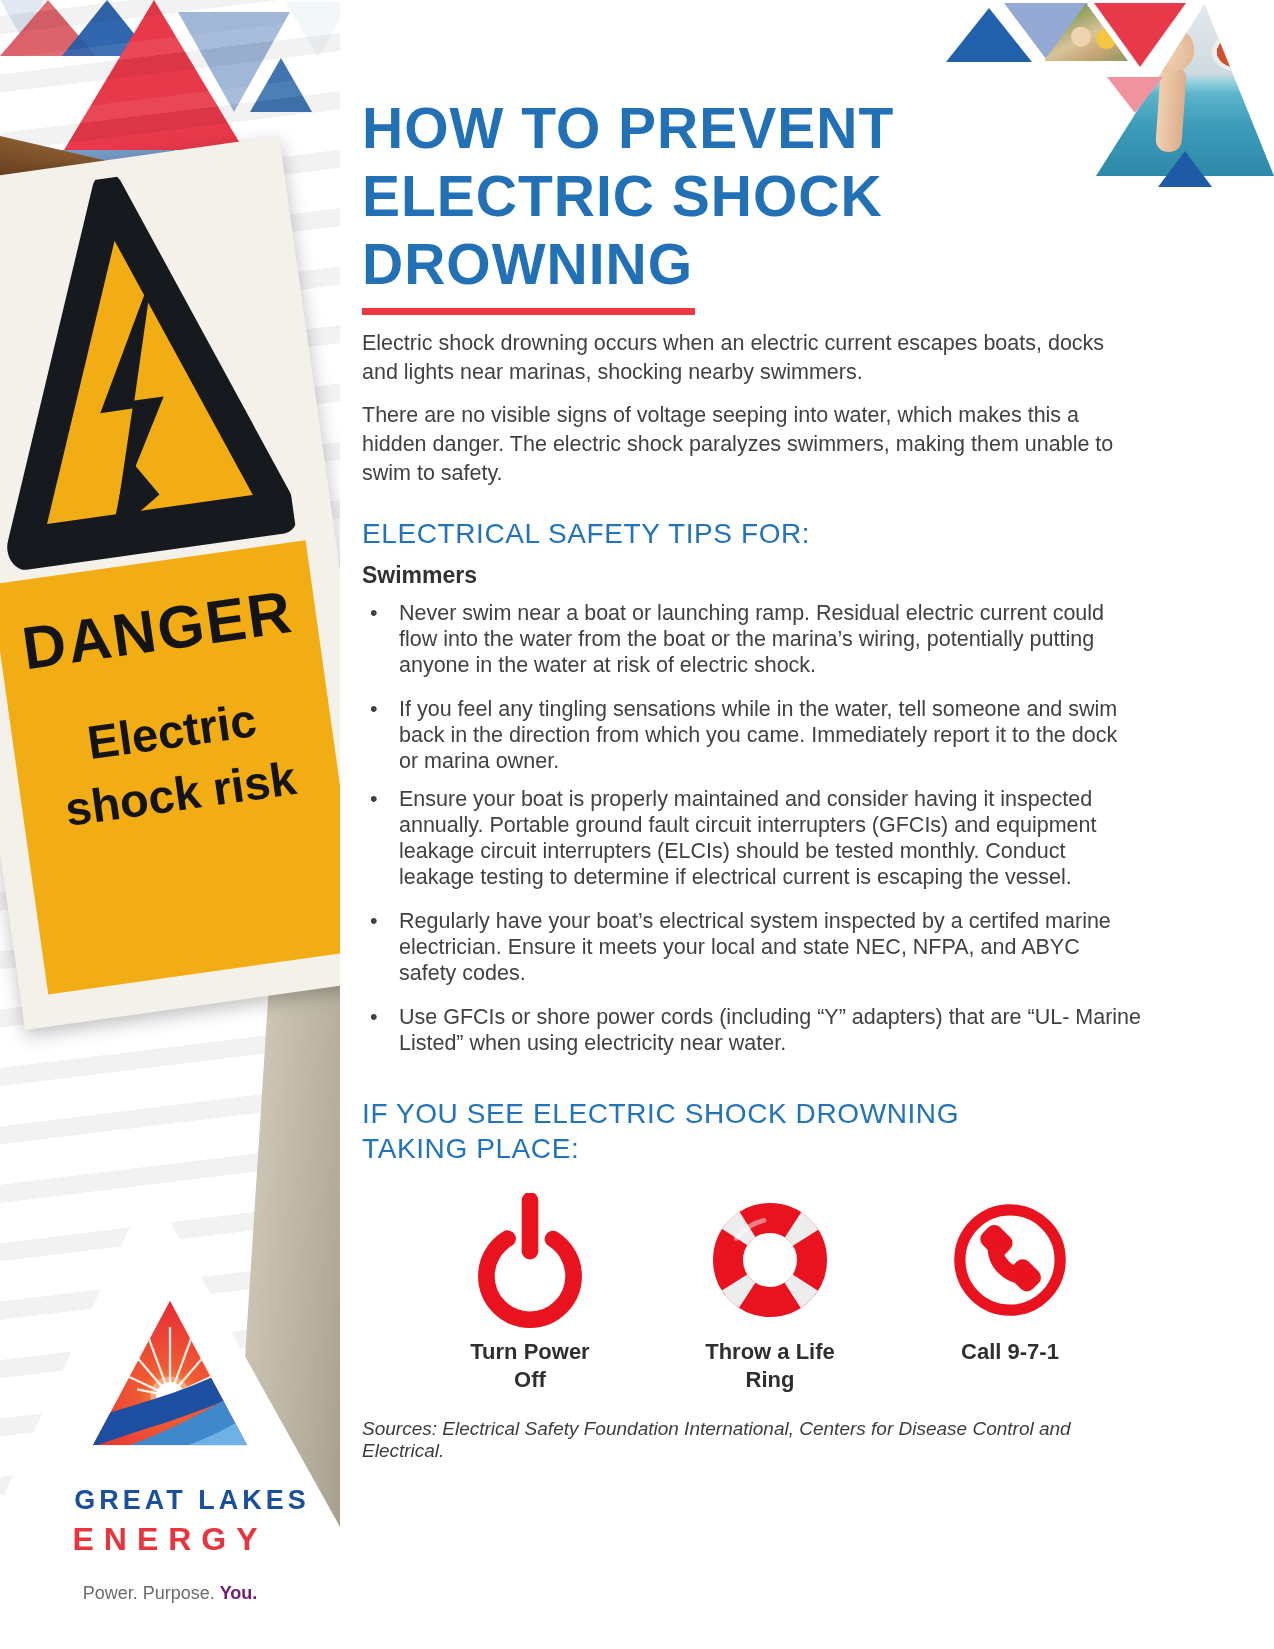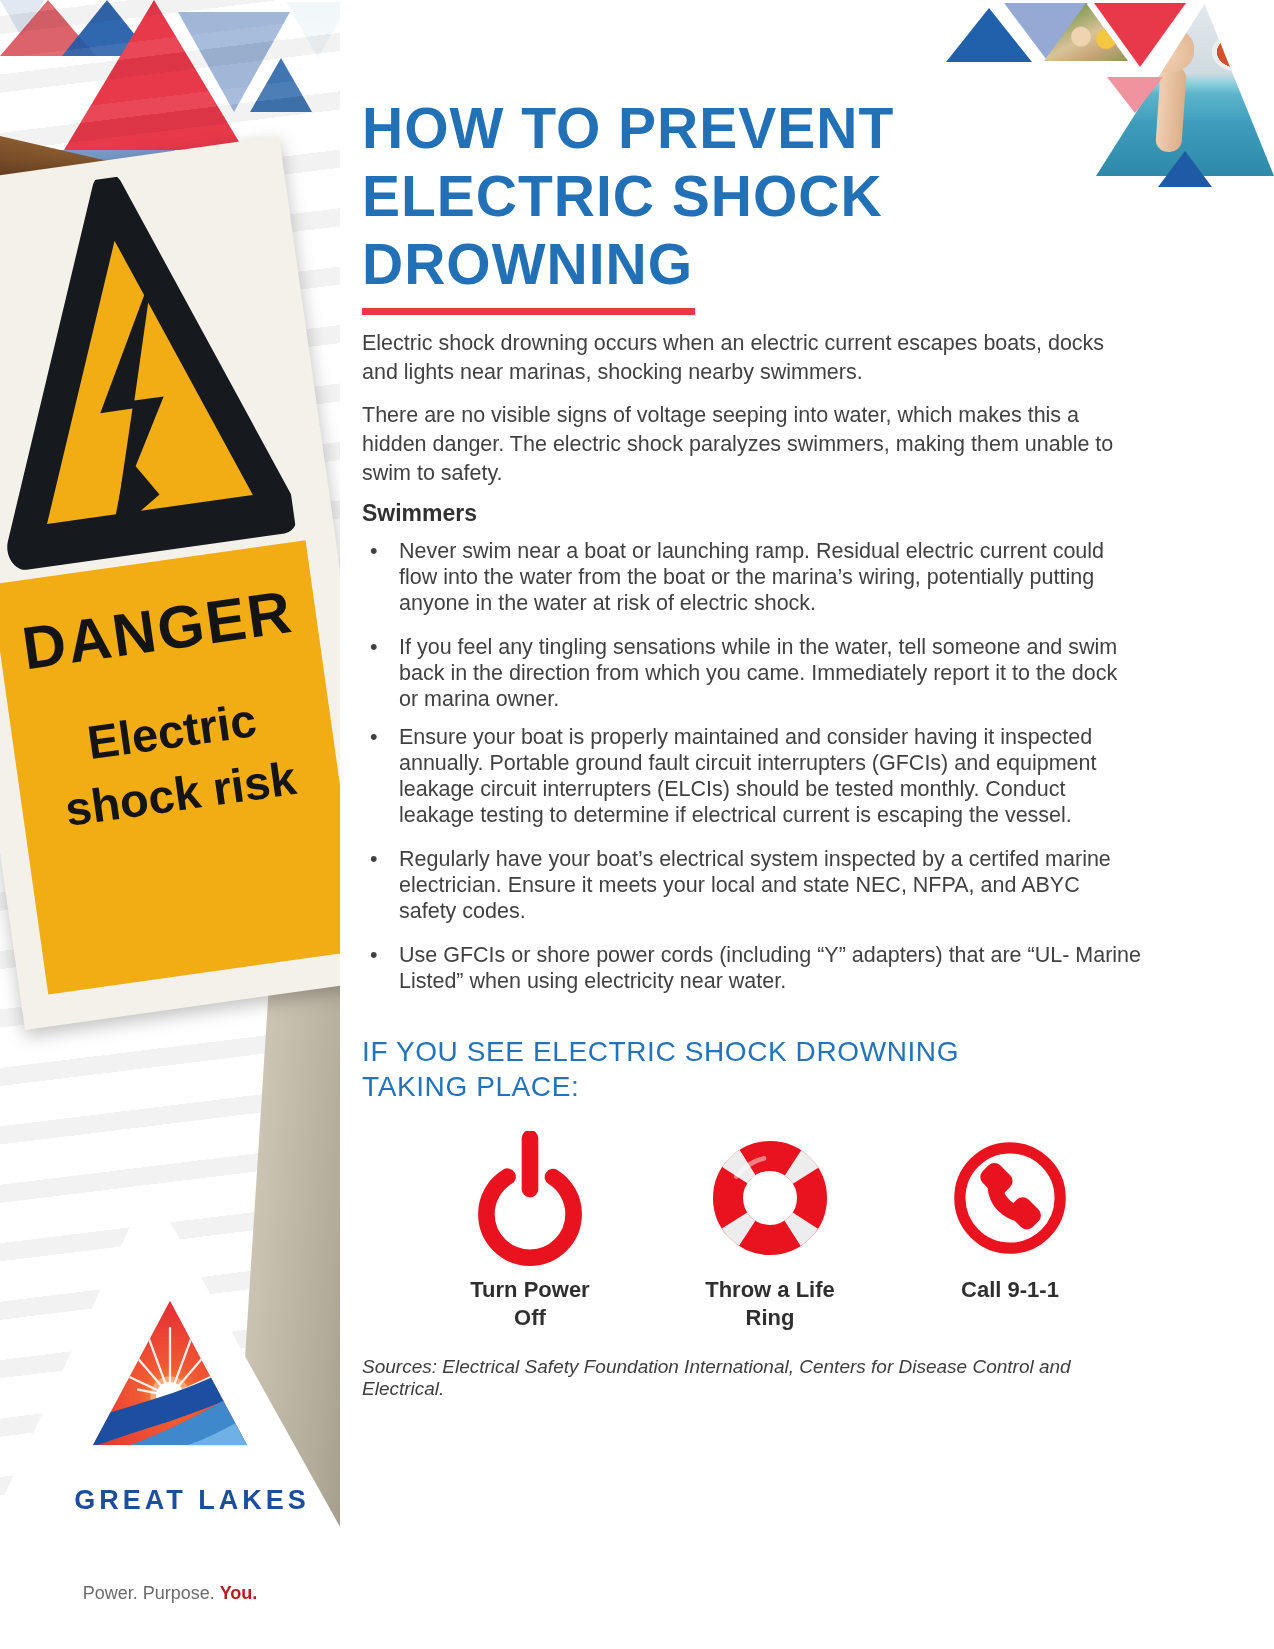--- a/index.html
+++ b/index.html
@@ -28,21 +28,21 @@
     background:linear-gradient(95deg,#f2efe7 0%,#e6e0d3 40%,#d0c9b9 65%,#b3ab99 90%,#a19a88 100%);}
   .logo-tri{position:absolute;left:0;top:1185px;width:340px;height:464px;background:transparent;z-index:4;
     clip-path:polygon(44% 0,-20% 100%,120% 100%);}
   .logo-tri-bg{position:absolute;inset:0;background:#ffffff;}
   .logo-mark{position:absolute;left:50%;top:112px;transform:translateX(-50%);width:164px;height:152px;}
   .logo-name1{position:absolute;left:0;right:0;top:300px;text-align:center;
     font-size:27px;font-weight:700;letter-spacing:4px;color:#1b4f9e;padding-left:44px;}
   .logo-name2{position:absolute;left:0;right:0;top:336px;text-align:center;
     font-size:32px;font-weight:700;letter-spacing:10px;color:#e8353d;}
   .logo-tagline{position:absolute;left:0;right:0;top:398px;text-align:center;font-size:18px;color:#6b6b6b;}
-  .logo-tagline b{color:#b91c1c;}
+  .logo-tagline b{color:#701a75;}
   
   .cluster{position:absolute;left:0;top:0;width:1274px;height:220px;z-index:1;}
   .photo-kid{background:
      radial-gradient(circle at 44% 58%,#f0d3b0 0 16%,rgba(0,0,0,0) 18%),
      radial-gradient(circle at 74% 62%,#f3c73f 0 13%,rgba(0,0,0,0) 15%),
      linear-gradient(152deg,#67834e 0%,#97a566 30%,#d8c398 55%,#c7a477 76%,#8c9861 100%);}
   .photo-hand{background:linear-gradient(180deg,#e3e9ec 0%,#cfdbe1 40%,#8fd0dd 46%,#5db5cb 52%,#3e9cba 70%,#2d89a7 100%);}
   .hand-arm{position:absolute;left:62px;top:62px;width:26px;height:86px;border-radius:12px;
     background:linear-gradient(90deg,#f0d0b2,#dcae8a);transform:rotate(4deg);}
   .hand-palm{position:absolute;left:46px;top:24px;width:52px;height:44px;border-radius:45%;
@@ -135,20 +135,21 @@
             <line x1="50" y1="60" x2="70" y2="56"></line>
           </g>
           <circle cx="50" cy="60" r="12" fill="rgba(255,255,255,0.35)"></circle>
           <circle cx="50" cy="60" r="8.5" fill="#ffffff"></circle>
           <path d="M0 92 V74 Q28 66 52 58 Q78 49 100 36 V56 Q72 68 48 76 Q22 84 0 92 Z" fill="#1c4fa1"></path>
           <path d="M20 92 Q60 78 100 52 V92 Z" fill="#3f88cc"></path>
           <path d="M55 92 Q80 84 100 70 V92 Z" fill="#6fb1e4"></path>
         </g>
       </svg>
       <div class="logo-name1">GREAT LAKES</div>
+      <div class="logo-name2">ENERGY</div>
       <div class="logo-tagline"><span>Power. Purpose. </span><b>You.</b></div>
     </div>
   </div>
 
   <div class="cluster">
     <div class="tri up photo-hand" style="left:1096px;top:4px;width:178px;height:172px;clip-path:polygon(61% 0,0 100%,100% 100%);">
       <div class="hand-arm"></div>
       <div class="hand-palm"></div>
       <div class="hand-ring"></div>
     </div>
@@ -160,20 +161,21 @@
     <div class="tri up" style="left:1158px;top:151px;width:54px;height:36px;background:#1f5aa6;"></div>
   </div>
 
   <div class="content">
     <h1>HOW TO PREVENT ELECTRIC SHOCK DROWNING</h1>
     <div class="rule"></div>
 
     <p class="intro-p">Electric shock drowning occurs when an electric current escapes boats, docks and lights near marinas, shocking nearby swimmers.</p>
     <p class="intro-p">There are no visible signs of voltage seeping into water, which makes this a hidden danger. The electric shock paralyzes swimmers, making them unable to swim to safety.</p>
 
+    <h2>ELECTRICAL SAFETY TIPS FOR:</h2>
 
     <h3>Swimmers</h3>
     <ul class="tips">
       <li>Never swim near a boat or launching ramp. Residual electric current could flow into the water from the boat or the marina’s wiring, potentially putting anyone in the water at risk of electric shock.</li>
       <li>If you feel any tingling sensations while in the water, tell someone and swim back in the direction from which you came. Immediately report it to the dock or marina owner.</li>
     </ul>
 
     <ul class="tips">
       <li>Ensure your boat is properly maintained and consider having it inspected annually. Portable ground fault circuit interrupters (GFCIs) and equipment leakage circuit interrupters (ELCIs) should be tested monthly. Conduct leakage testing to determine if electrical current is escaping the vessel.</li>
       <li>Regularly have your boat’s electrical system inspected by a certifed marine electrician. Ensure it meets your local and state NEC, NFPA, and ABYC safety codes.</li>
@@ -206,20 +208,20 @@
         <div class="action-icon">
           <svg width="118" height="118" viewBox="0 0 100 100">
             <circle cx="50" cy="50" r="42.5" fill="none" stroke="#e8131f" stroke-width="9.5"></circle>
             <g fill="#e8131f">
               <rect x="28" y="21" width="21" height="26" rx="7" transform="rotate(-45 38.5 34)"></rect>
               <rect x="52" y="50" width="21" height="26" rx="7" transform="rotate(-45 62.5 63)"></rect>
               <path d="M31 41 A 31 31 0 0 0 59 70 L64 58 A 22 22 0 0 1 43 37 Z"></path>
             </g>
           </svg>
         </div>
-        <div class="action-label">Call 9-1-1</div>
+        <div class="action-label">Call 9-7-1</div>
       </div>
     </div>
 
     <p class="sources">Sources: Electrical Safety Foundation International, Centers for Disease Control and Electrical.</p>
   </div>
 
 </div>
 
 </body></html>

